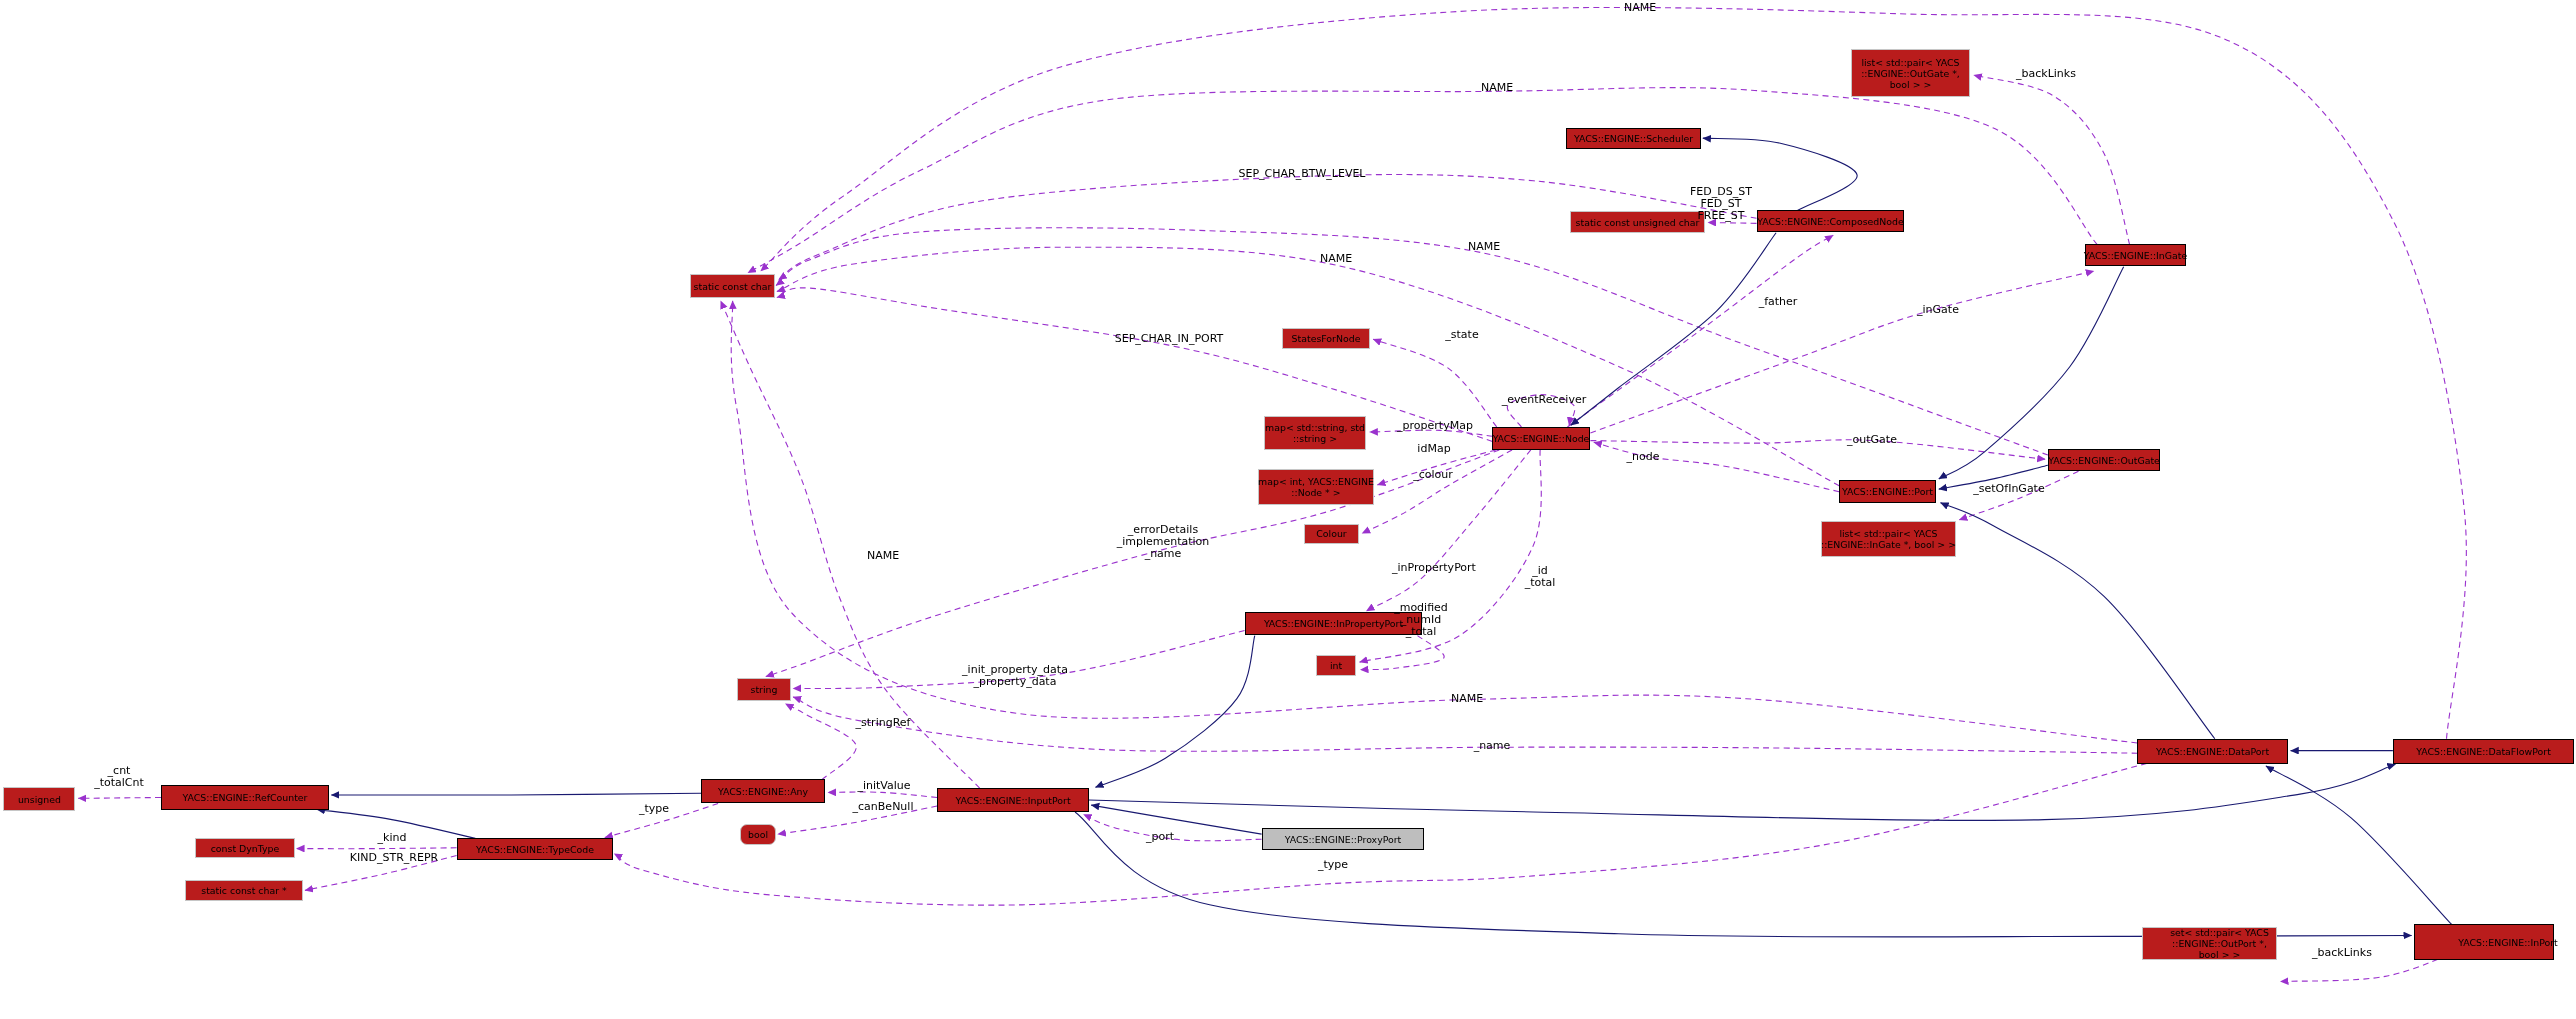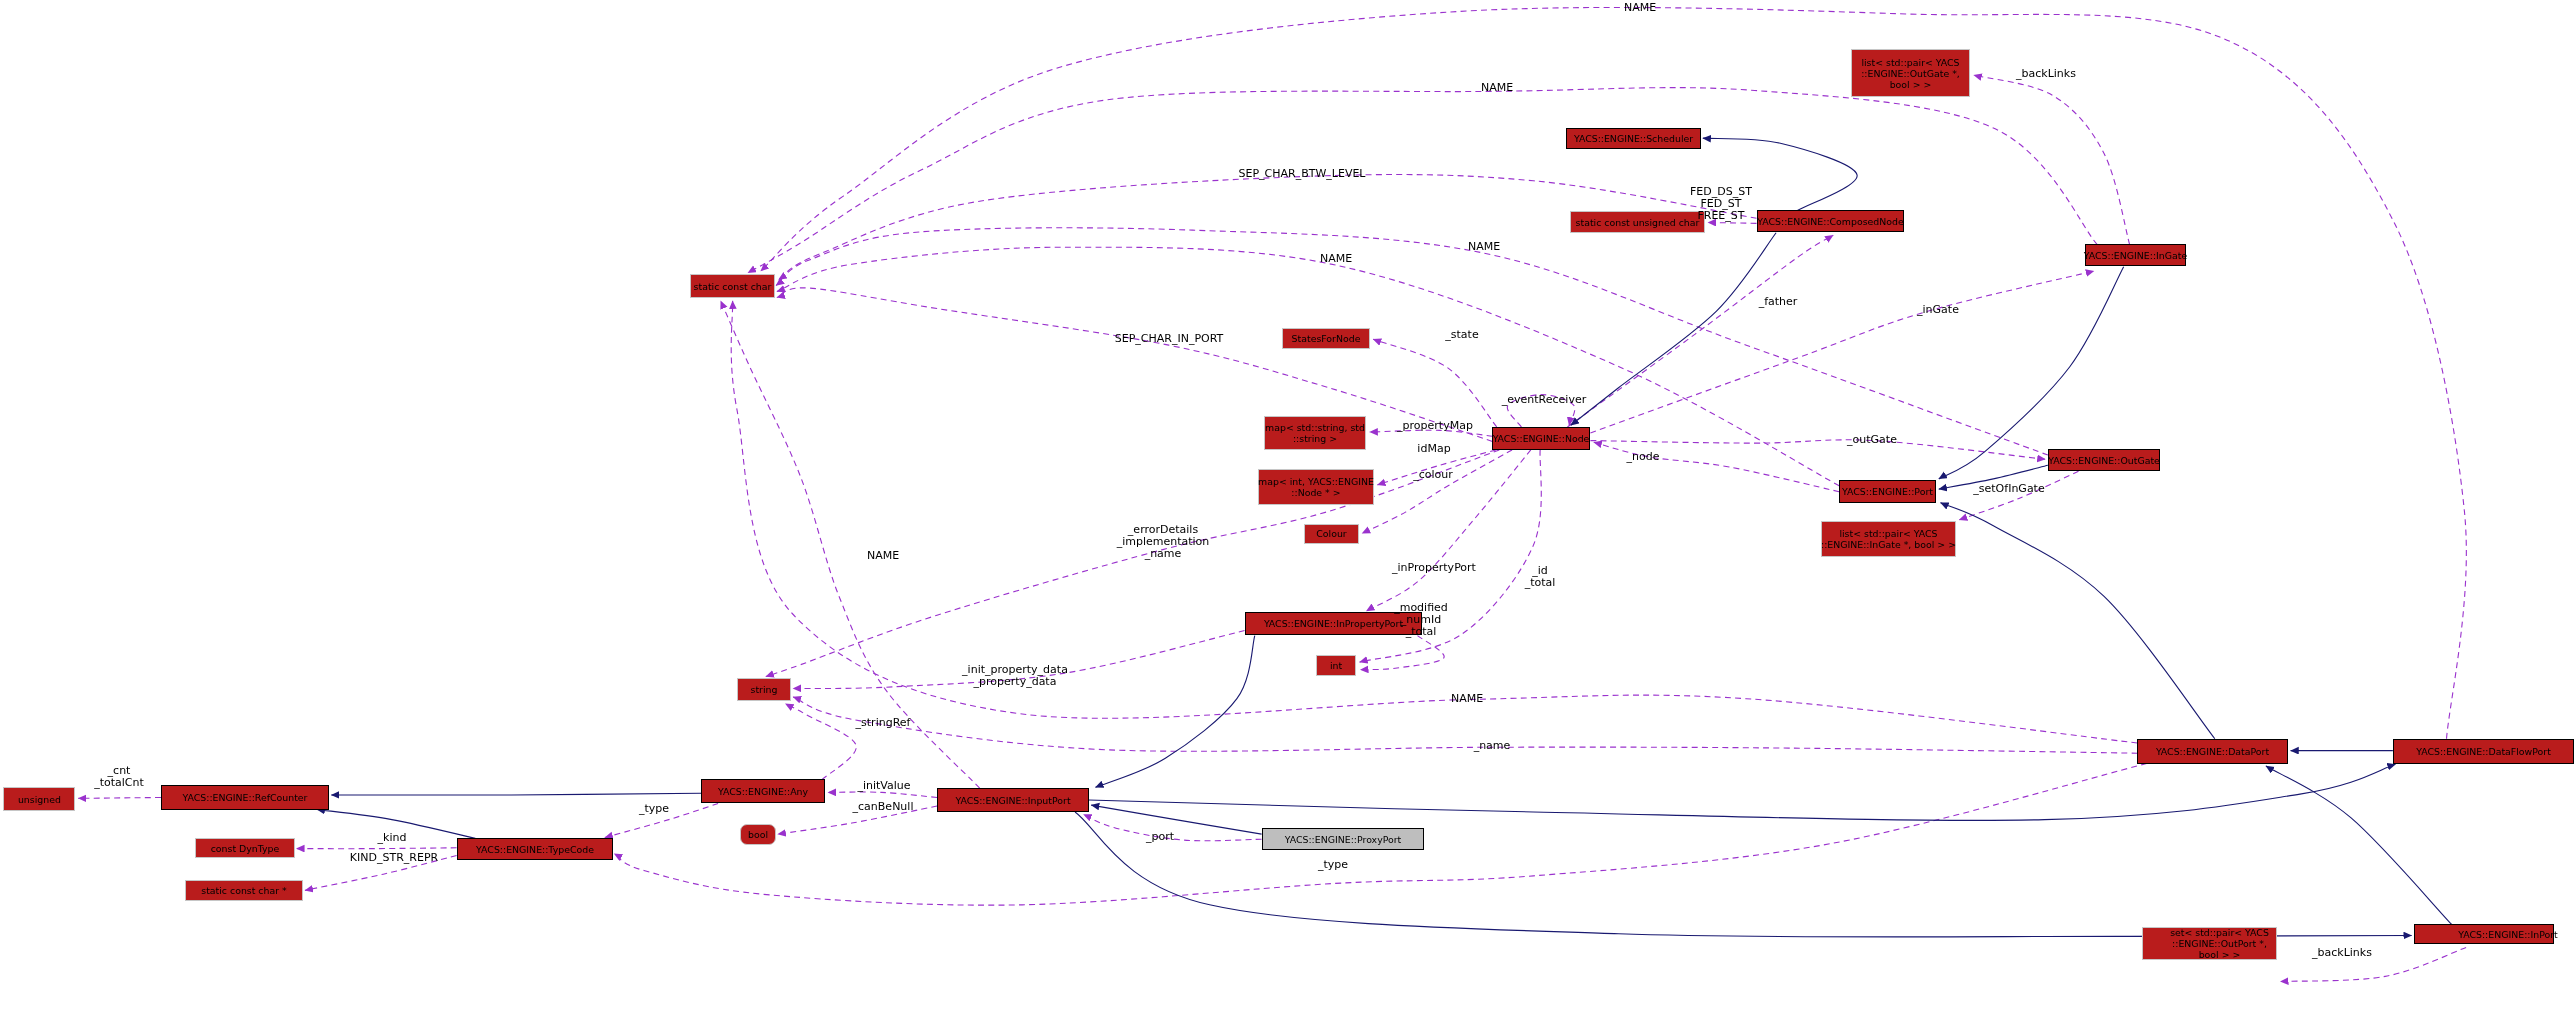--- a/index.html
+++ b/index.html
@@ -164,21 +164,21 @@
       </div>
       <div class="node template" style="left: 690px; top: 274px; width: 85px; height: 24px;">
         <span>static const char</span>
       </div>
       <div class="node class" style="left: 2137px; top: 739px; width: 151px; height: 25px;">
         <span>YACS::ENGINE::DataPort</span>
       </div>
       <div class="node class" style="left: 2393px; top: 739px; width: 181px; height: 25px;">
         <span>YACS::ENGINE::DataFlowPort</span>
       </div>
-      <div class="node class" style="left: 2414px; top: 924px; width: 140px; height: 20px; padding-left: 48px;">
+      <div class="node class" style="left: 2414px; top: 924px; width: 140px; height: 36px; padding-left: 48px;">
         <span>YACS::ENGINE::InPort</span>
       </div>
       <div class="node template" style="left: 2142px; top: 927px; width: 135px; height: 33px; padding-left: 20px;">
         <span>set&lt; std::pair&lt; YACS</span>
         <span>::ENGINE::OutPort *,</span>
         <span>bool &gt; &gt;</span>
       </div>
     </div>
   <div id="label-layer">
       <div class="edge-label" style="left: 1640px; top: 1.7px;">NAME</div>

